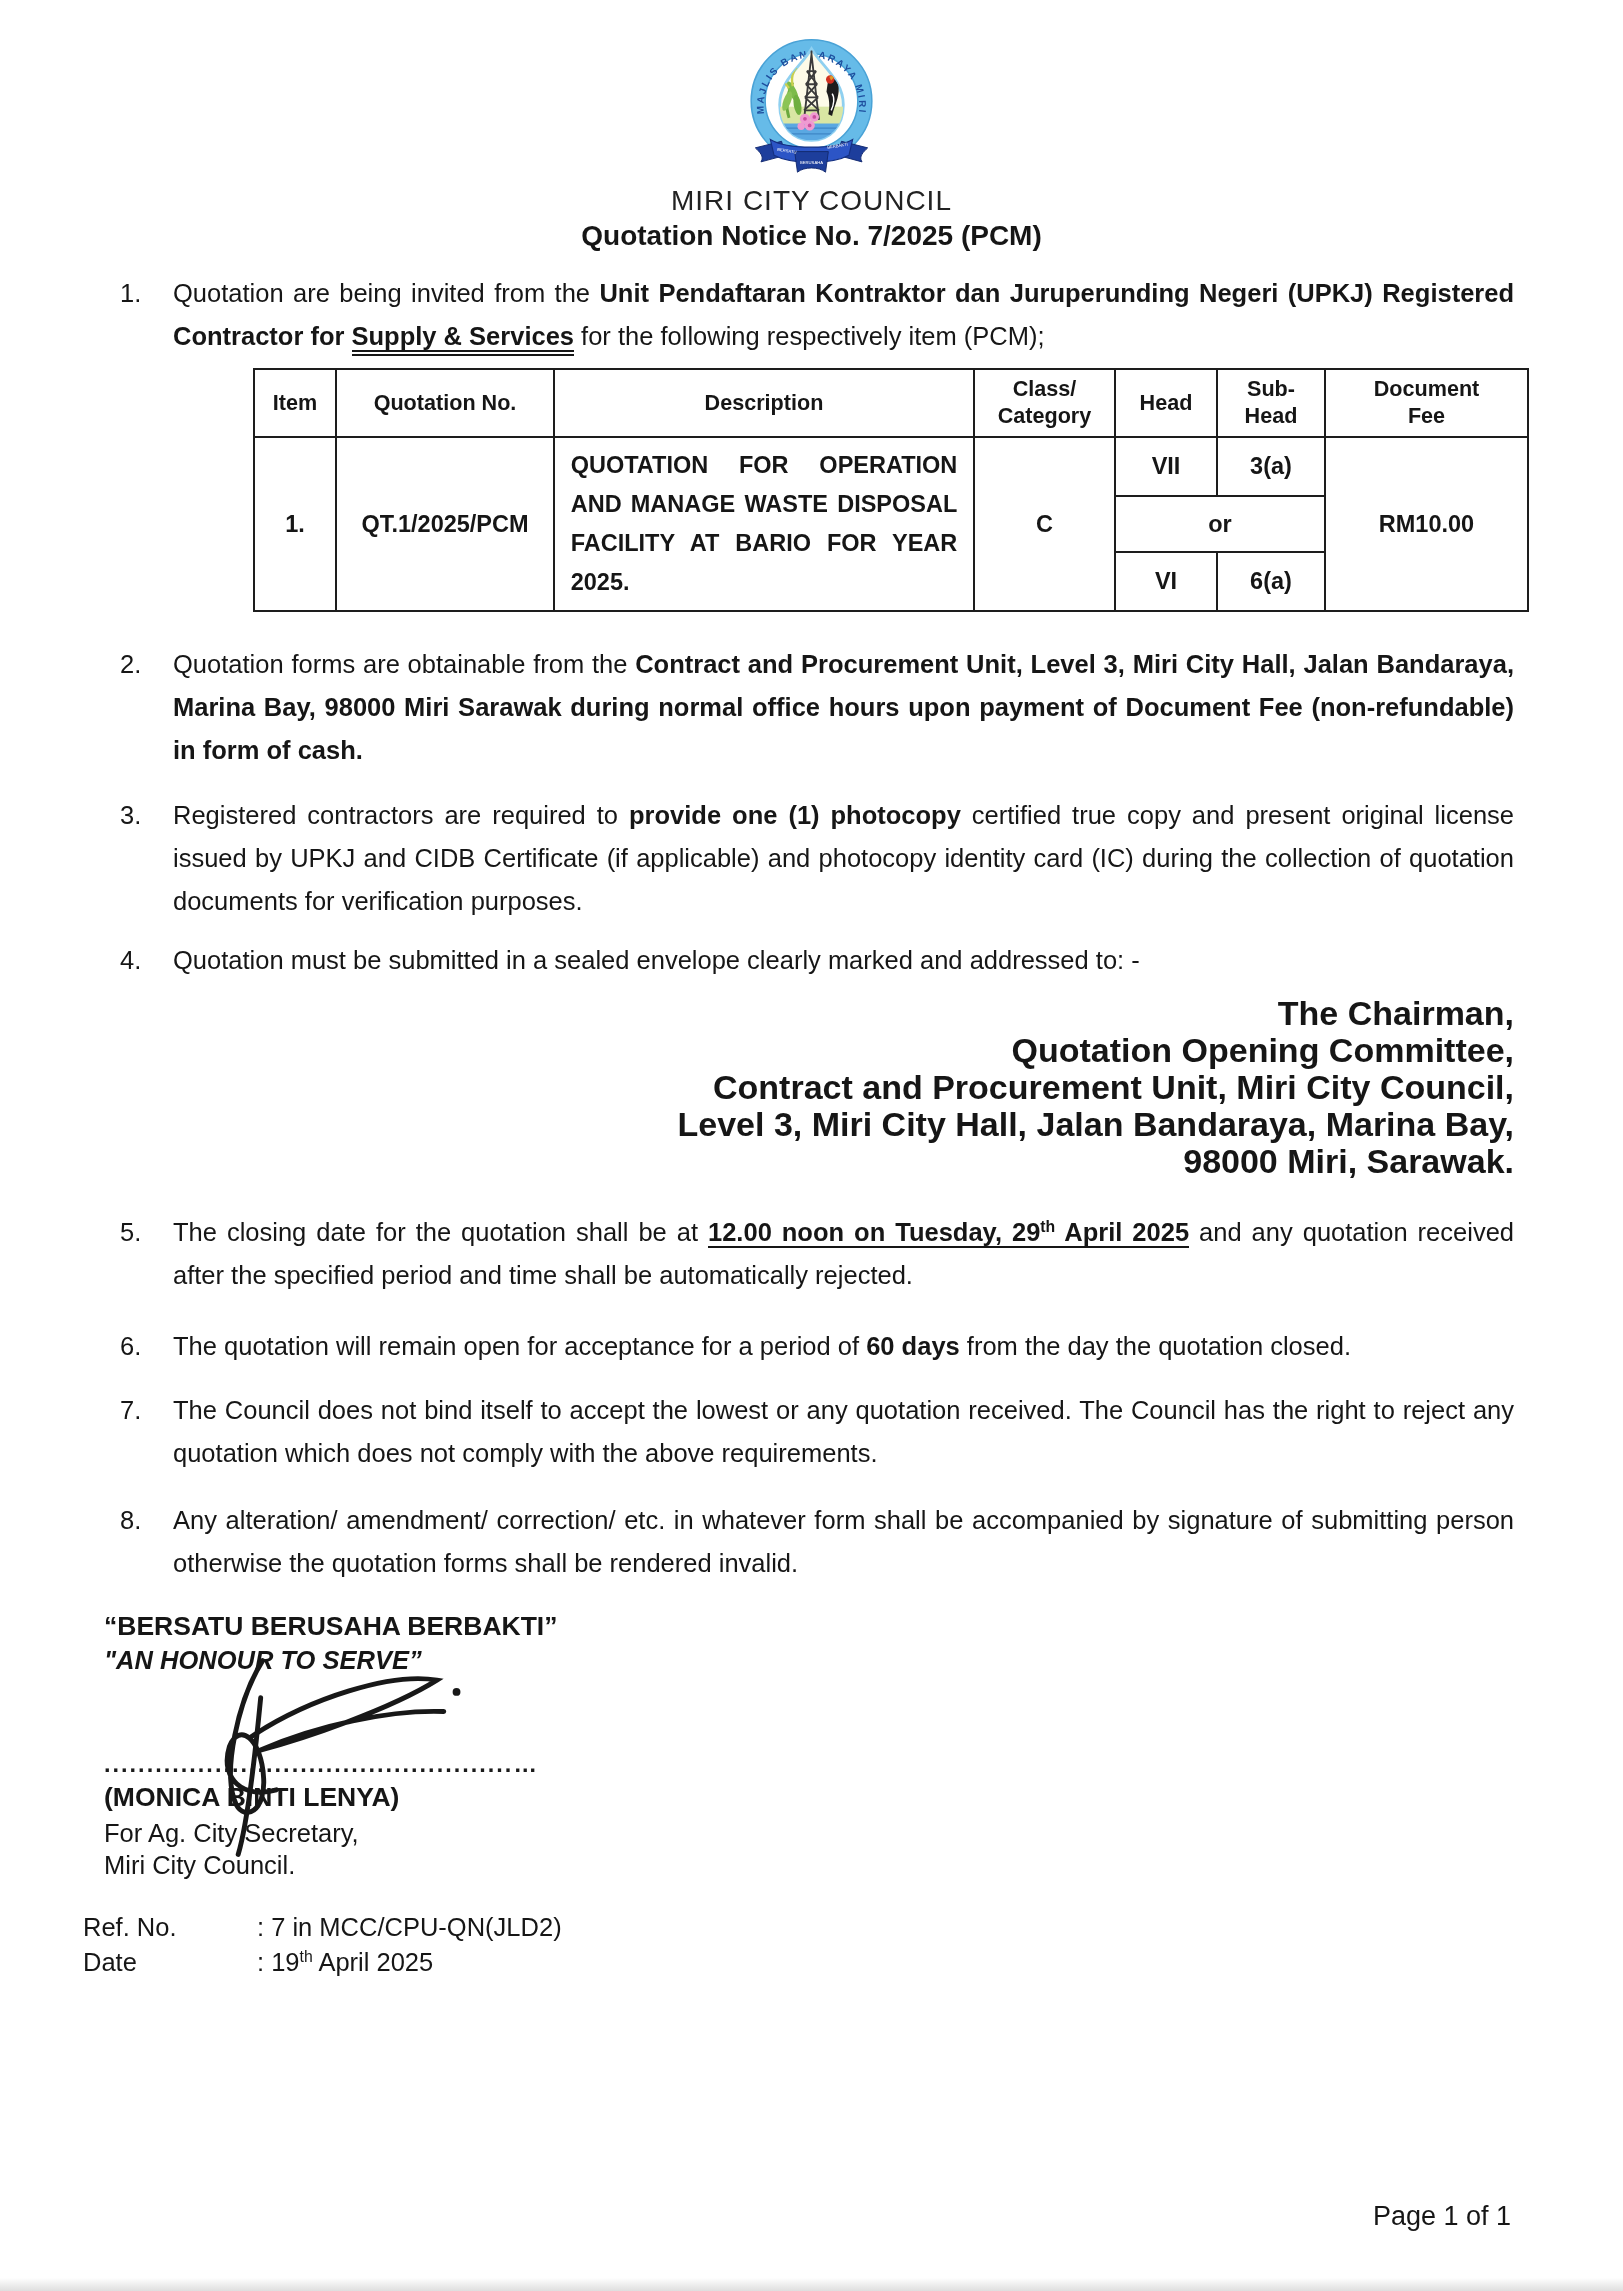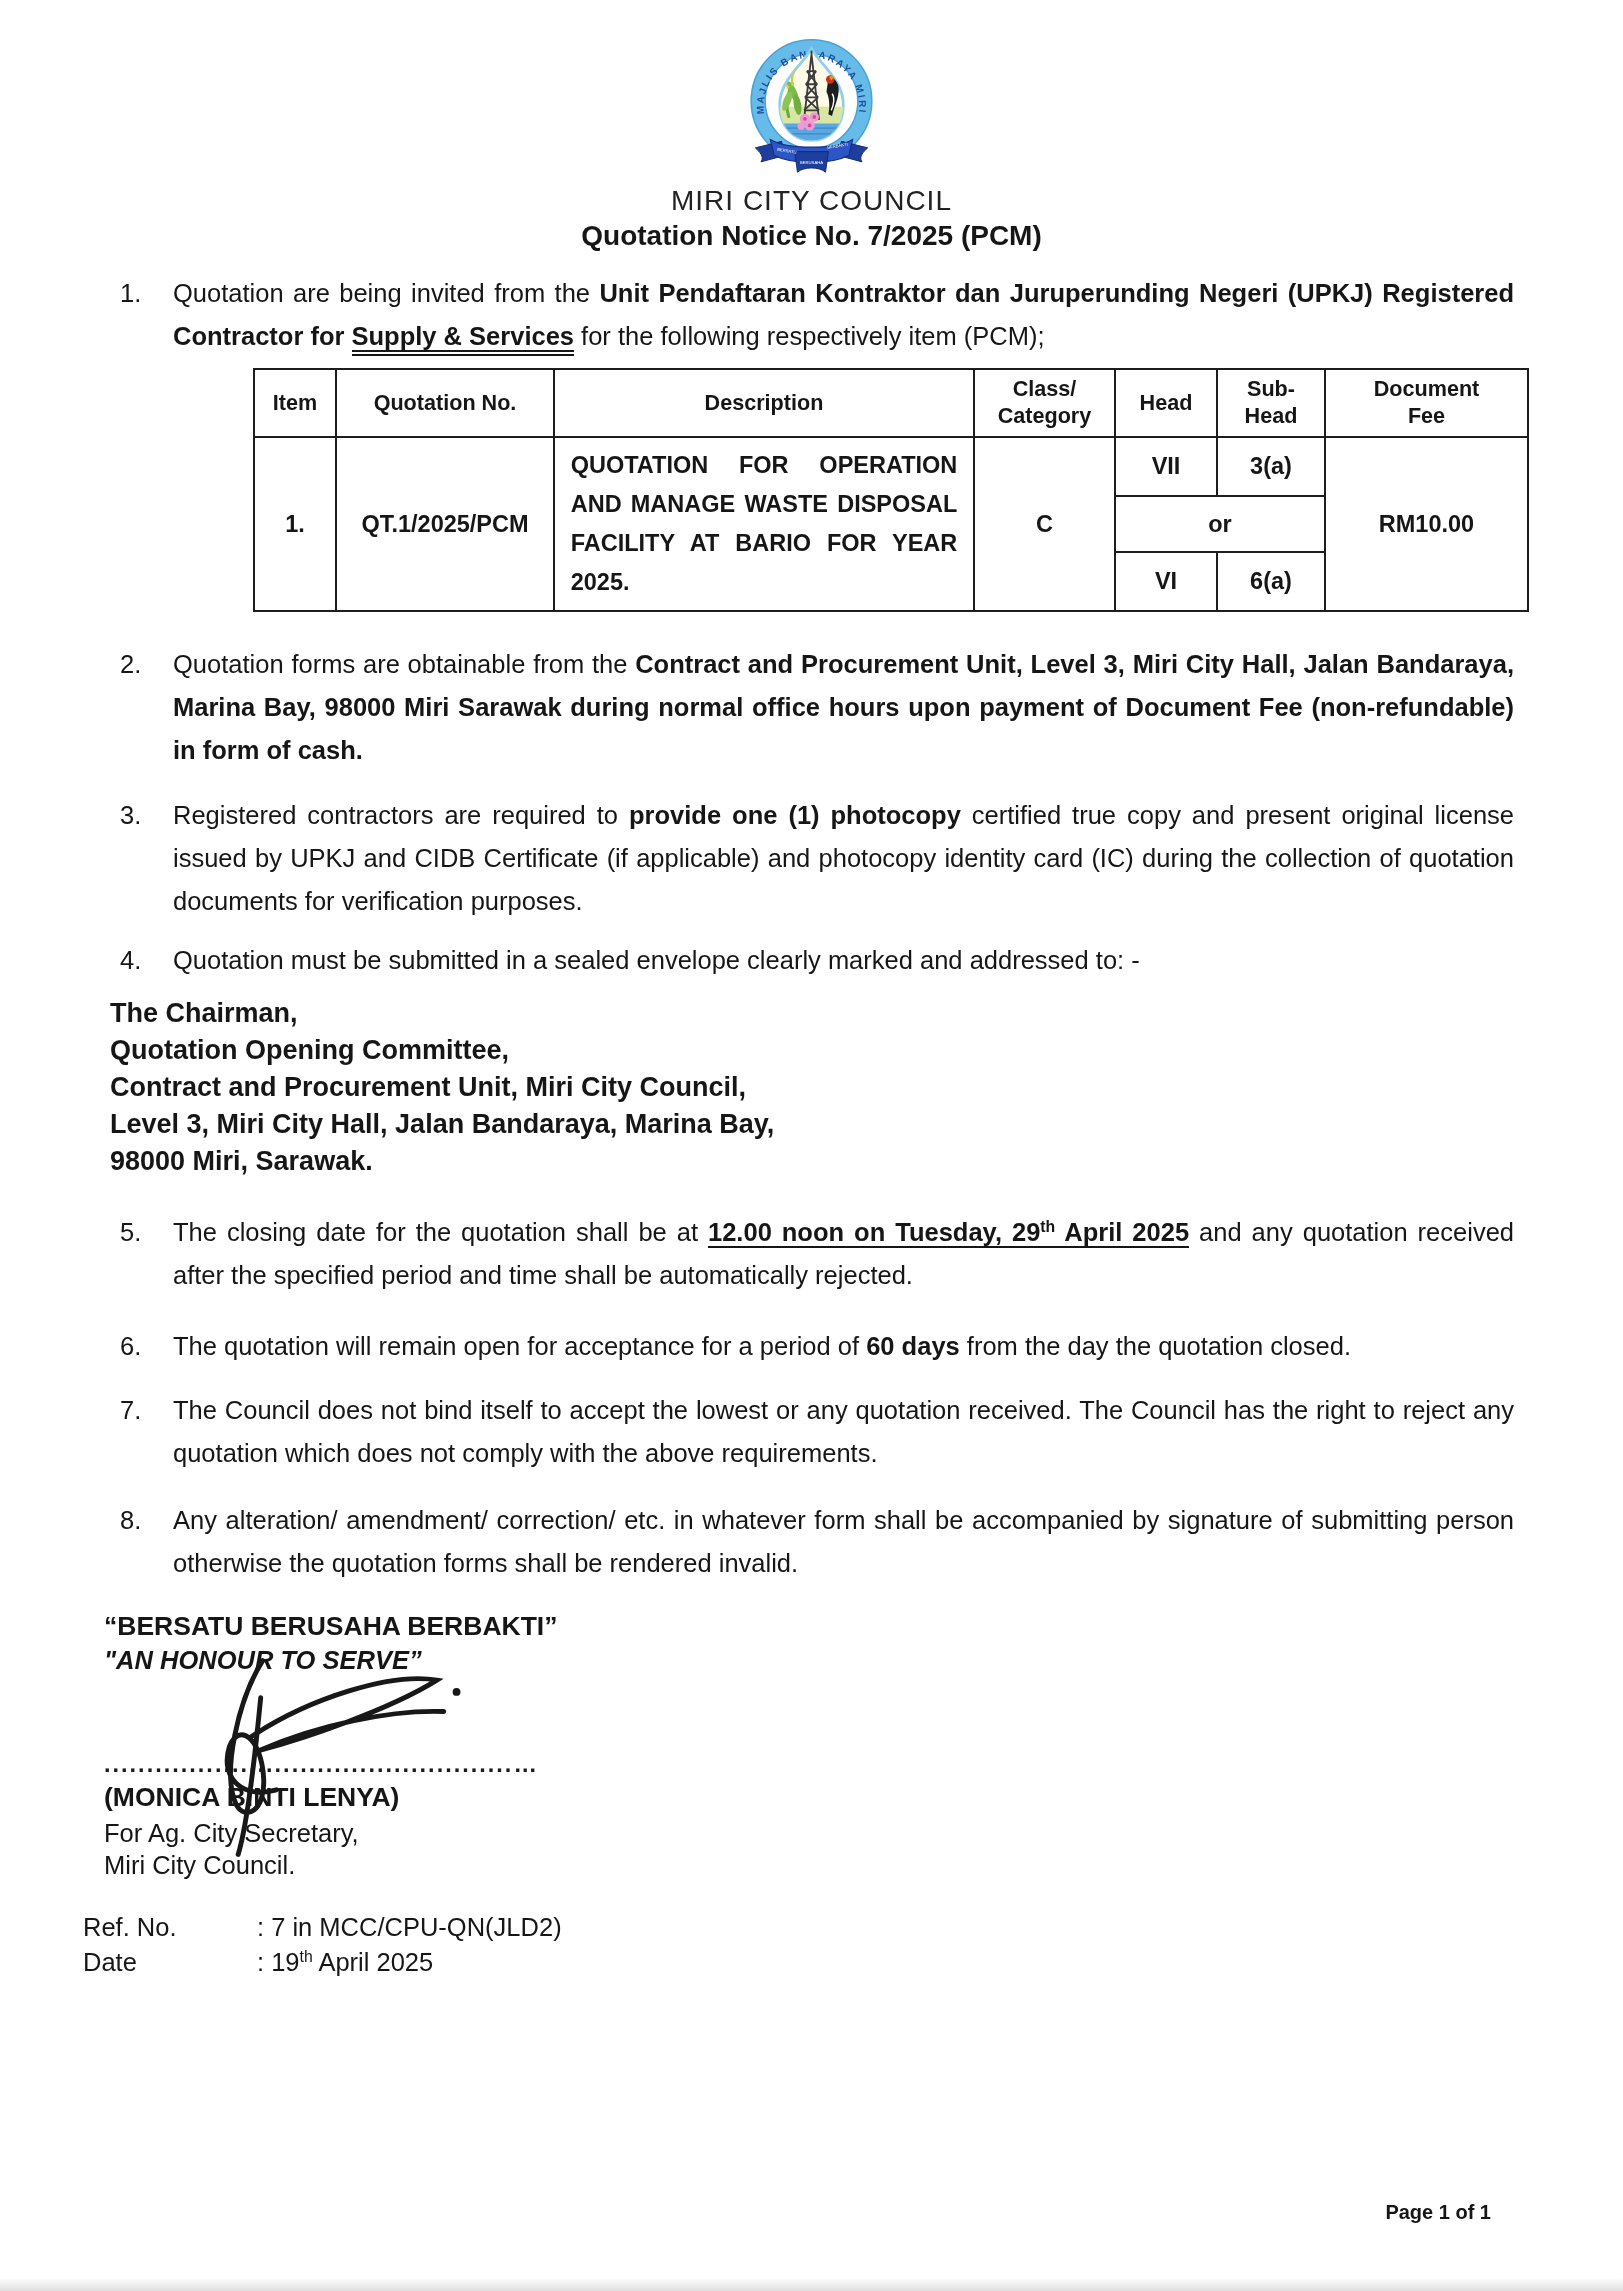--- a/index.html
+++ b/index.html
@@ -23,35 +23,35 @@
   .ruu{border-bottom:6.9px double #161616;}
   sup{font-size:62%;line-height:0;}
   
   .qtable{border-collapse:collapse;table-layout:fixed;width:1273px;margin:9.8px 0 3.9px 80px;}
   .qtable th,.qtable td{border:2.5px solid #1d1d1d;font-weight:bold;text-align:center;vertical-align:middle;}
   .qtable th{font-size:21.6px;line-height:26.5px;white-space:pre-line;padding:4.9px 2px;height:57px;}
   .qtable td{font-size:23.5px;padding:2px 6px;}
   .qtable td.desc{text-align:justify;padding:7.8px 15.7px;line-height:39px;}
   .r1 td.hh{height:45px}.r2 td{height:37px}.r3 td.hh{height:45px}
   
-  .address{text-align:left;font-weight:bold;font-size:27px;line-height:37px;margin:13.7px 0 0 -63px;}
+  .address{text-align:right;font-weight:bold;font-size:34px;line-height:37px;margin:13.7px 0 0 -63px;}
   
   .sign{position:relative;padding-left:104px;margin-top:23.5px;}
   .motto1{font-size:26.5px;font-weight:bold;line-height:36px;}
   .motto2{font-size:25.5px;font-weight:bold;font-style:italic;line-height:33px;}
   .dots{margin-top:74px;font-size:23.5px;letter-spacing:2px;font-weight:bold;color:#1a1a1a;}
   .sig-name{font-size:26.5px;font-weight:bold;line-height:39px;}
   .sig-role{font-size:25.5px;line-height:32px;}
   .sig-svg{position:absolute;left:145px;top:33px;width:343px;height:235px;z-index:2;pointer-events:none;}
   
   .refs{padding-left:83px;margin-top:29px;font-size:25.5px;}
   .refrow{display:flex;line-height:35px;}
   .reflabel{width:174px;flex:0 0 174px;}
   
-  .footer{position:absolute;right:132px;top:2201px;font-weight:bold;font-size:20px;}
+  .footer{position:absolute;right:112px;top:2201px;font-weight:normal;font-size:27px;}
   .scan-edge{position:absolute;left:0;right:0;bottom:0;height:13.7px;
              background:linear-gradient(180deg,rgba(110,110,110,0) 0%,rgba(95,95,95,0.22) 100%);}
 </style>
 </head>
 <body>
 
 <div class="page">
 
   <div class="header">
     <svg class="logo" width="131" height="152" viewBox="0 0 140 162">

